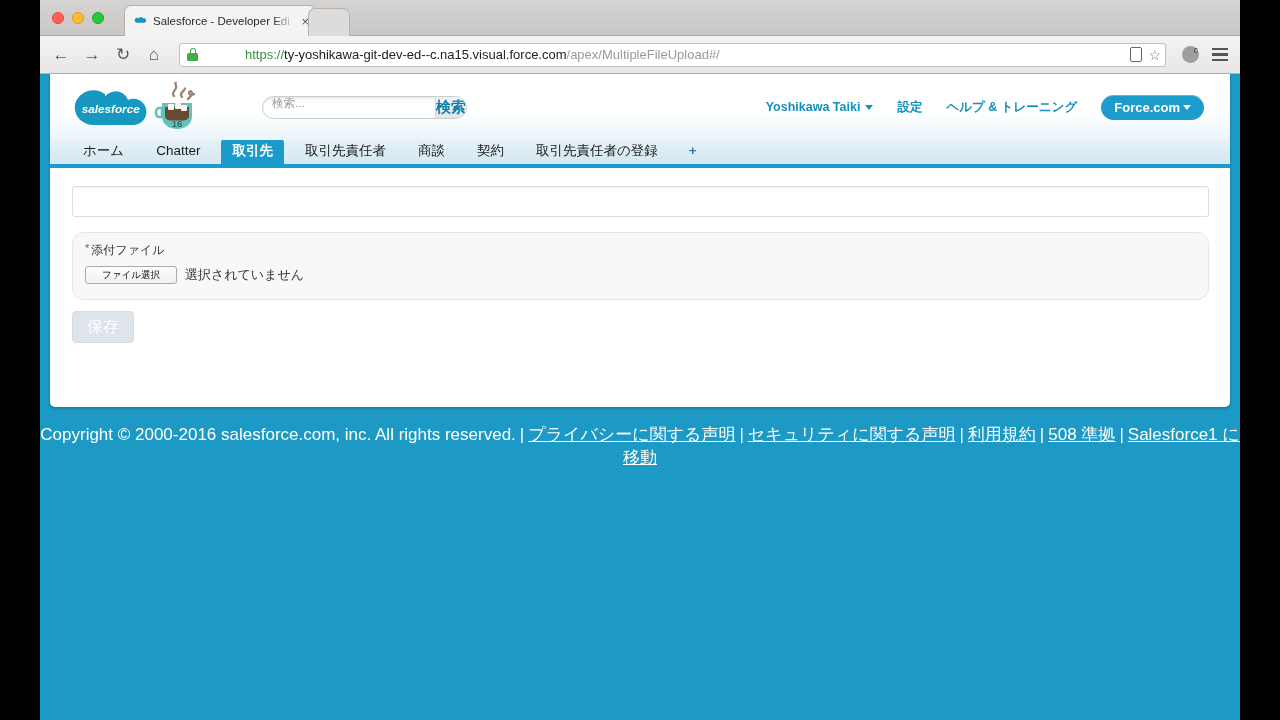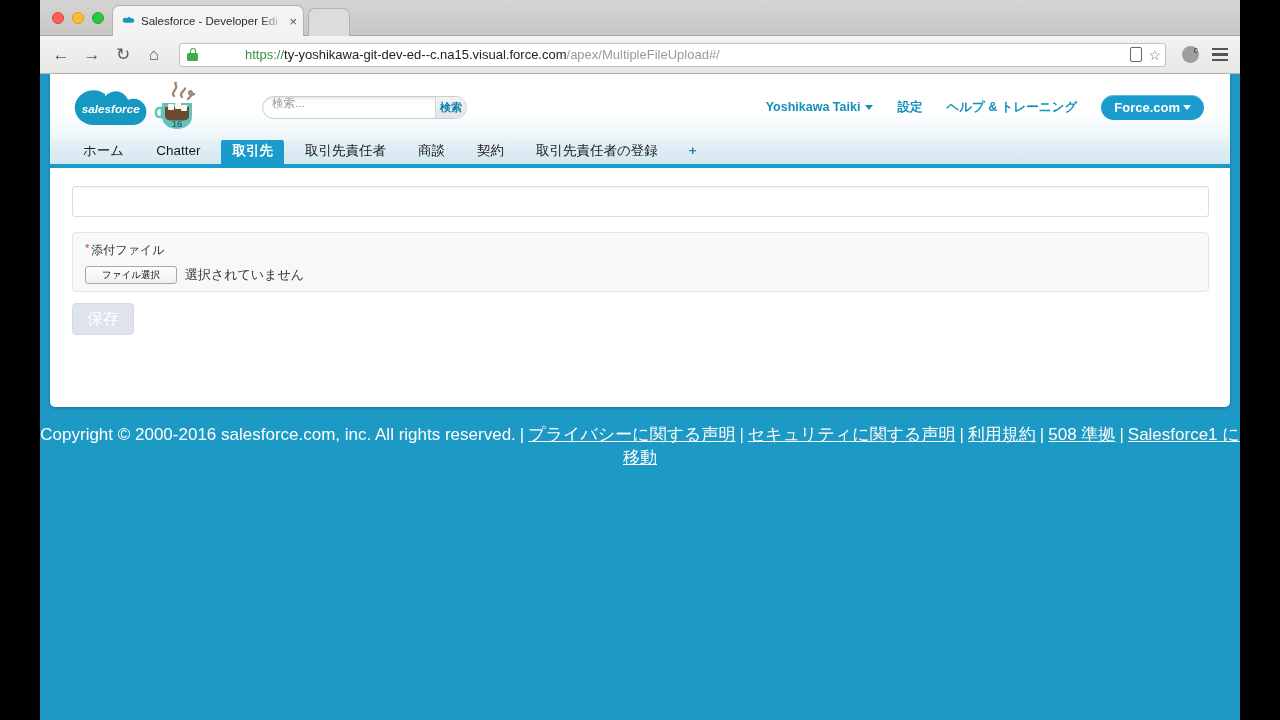--- a/index.html
+++ b/index.html
@@ -23,21 +23,21 @@
     background: linear-gradient(#d6d4d2, #c9c7c5);
     border-bottom: 1px solid #a9a6a4;
   }
   .traffic { position: absolute; left: 12px; top: 12px; display: flex; gap: 8px; }
   .dot { width: 12px; height: 12px; border-radius: 50%; }
   .dot.red { background: #ff5f57; border: 1px solid #e0443e; }
   .dot.yellow { background: #febc2e; border: 1px solid #d89d24; }
   .dot.green { background: #28c840; border: 1px solid #1da52f; }
 
   .tab {
-    position: absolute; left: 72px; top: 5px; width: 192px; height: 31px;
+    position: absolute; left: 84px; top: 5px; width: 192px; height: 31px;
     background: #f4f3f2; border: 1px solid #b4b1af; border-bottom: none;
     border-radius: 7px 7px 0 0;
     display: flex; align-items: center; padding: 0 6px 0 9px; gap: 6px;
   }
   .tab-fav { width: 13px; height: 13px; flex: 0 0 13px; }
   .tab-title {
     flex: 1; font-size: 11.5px; color: #2b2b2b; white-space: nowrap;
     overflow: hidden;
     -webkit-mask-image: linear-gradient(to right, #000 84%, transparent 100%);
     mask-image: linear-gradient(to right, #000 84%, transparent 100%);
@@ -105,21 +105,21 @@
     box-shadow: inset 0 1px 2px rgba(0,0,0,.09);
   }
   .searchbox input {
     flex: 1; border: none; outline: none; background: transparent;
     font-size: 11.5px; color: #333; padding: 0 9px;
     font-family: "Liberation Sans", sans-serif;
   }
   .searchbox input::placeholder { color: #999; }
   .search-btn {
     width: 56px; height: 100%; background: linear-gradient(#f3f3f3,#e5e5e5);
-    border-left: 1px solid #d3d7da; color: #0b7fad; font-size: 11px;
+    border-left: 1px solid #d3d7da; color: #0b7fad; font-size: 15px;
     display: flex; align-items: center; justify-content: center; cursor: pointer;
     font-weight: bold;
   }
 
   .sf-hdr-right {
     margin-left: auto; display: flex; align-items: center; gap: 24px;
     padding-right: 4px;
   }
   .hdr-link { font-size: 12.5px; color: #1390bb; font-weight: bold; cursor: pointer;
               white-space: nowrap; }
@@ -154,22 +154,22 @@
   .sf-body { padding: 18px 22px 0; background: #fff; }
   .req-star { color: #c23934; font-size: 11px; vertical-align: top; margin-right: 2px; }
   .field-label { font-size: 12px; color: #333; margin-bottom: 7px; }
   .text-input {
     width: 1137px; height: 31px; border: 1px solid #d8dde6; border-radius: 3px;
     background: #fff; outline: none; padding: 0 9px; font-size: 13px;
     font-family: "Liberation Sans", sans-serif;
     box-shadow: inset 0 1px 1px rgba(0,0,0,.03);
   }
   .file-panel {
-    margin-top: 15px; width: 1137px; height: 60px;
-    background: #f7f8fa; border: 1px solid #e2e5ea; border-radius: 4px;
+    margin-top: 15px; width: 1137px; height: 68px;
+    background: #f7f8fa; border: 1px solid #e2e5ea; border-radius: 12px;
     padding: 9px 12px;
   }
   .file-row { display: flex; align-items: center; gap: 8px; margin-top: 4px; }
   .file-btn {
     font-size: 9.5px; color: #111; background: linear-gradient(#fdfdfd,#f0f0f0);
     border: 1px solid #a9a9a9; border-radius: 3px; padding: 2px 16px;
     cursor: pointer; font-family: "Liberation Sans", sans-serif; line-height: 1.3;
   }
   .file-status { font-size: 13px; color: #333; }
   .save-btn {

